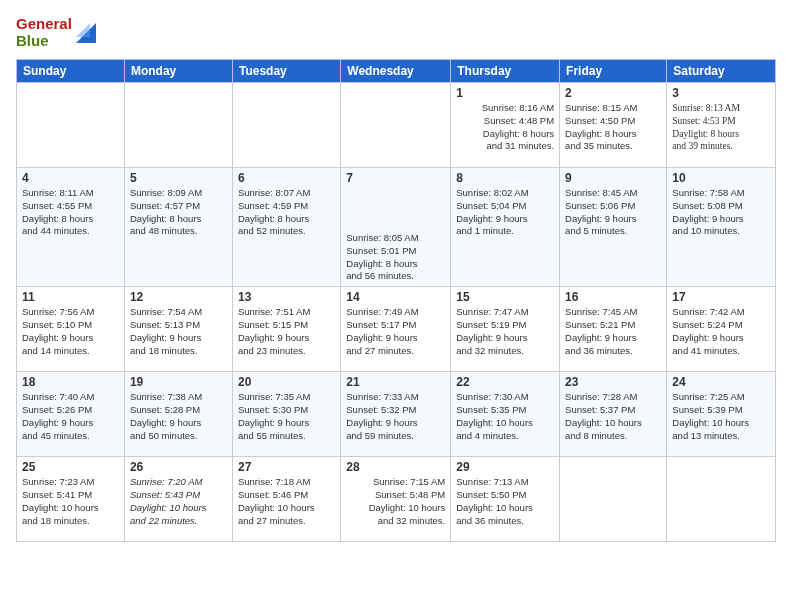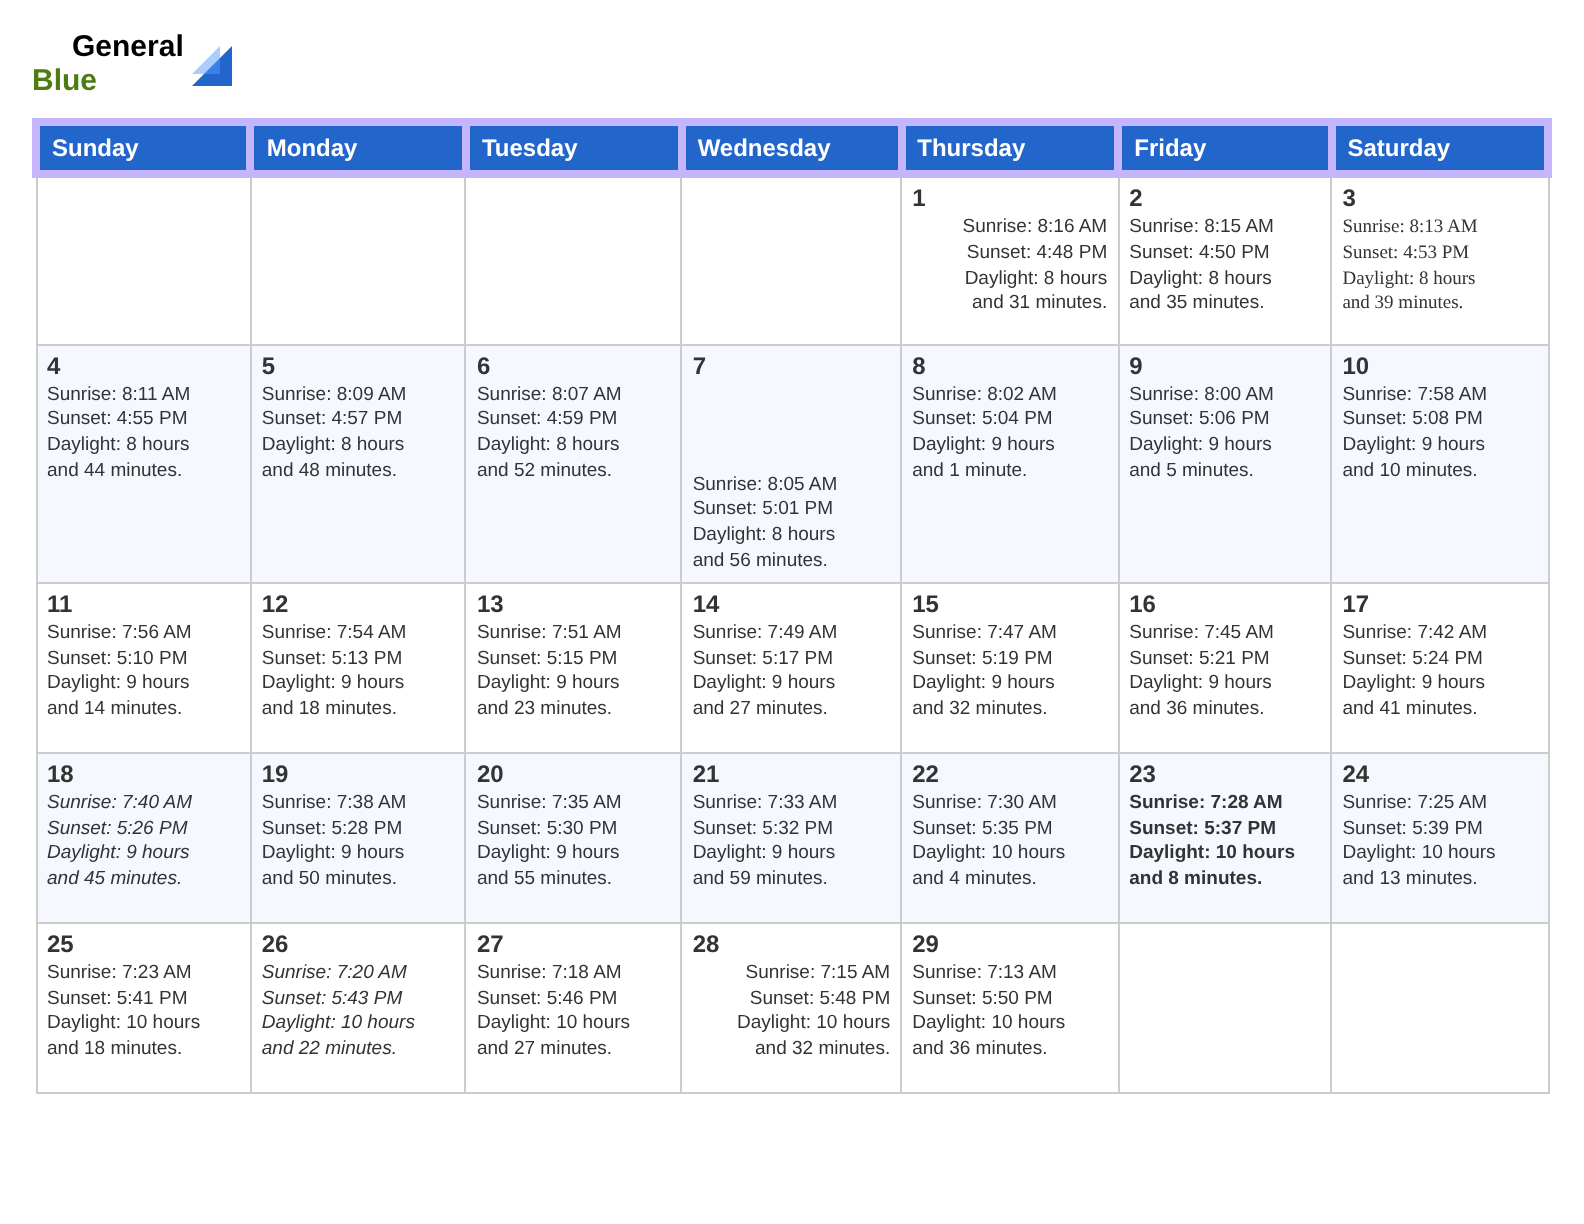--- a/index.html
+++ b/index.html
@@ -42,21 +42,21 @@
     .calendar {
       width: 100%;
       border-collapse: collapse;
     }
     .calendar th {
       background: #2266cc;
       color: #fff;
       text-align: left;
       padding: 4px 6px;
       font-size: 12px;
-      border: 4px solid #c4b5fd;
+      border: 1px solid #c4b5fd;
     }
     .calendar td {
       border: 1px solid #ccc;
       vertical-align: top;
       padding: 3px 5px;
       width: 113px;
       height: 85px;
     }
     .day-num {
       font-size: 12px;
@@ -76,21 +76,21 @@
     tr:nth-child(odd) td { background: #fff; }
     .calendar thead tr th { background: #2266cc; }
   </style>
 </head>
 <body>
 
 <div class="page">
   <div class="header">
     <div class="logo">
     <div style="display:flex;flex-direction:column;line-height:1.1;">
-      <span style="font-size:15px;font-weight:bold;color:#000000;margin-left:20px;">General</span>
+      <span style="font-size:15px;font-weight:bold;color:#b91c1c;">General</span>
       <span style="font-size:15px;font-weight:bold;color:#4d7c0f;">Blue</span>
     </div>
     <svg width="20" height="20" viewBox="0 0 20 20">
       <polygon points="0,20 20,0 20,20" fill="#2266cc"></polygon>
       <polygon points="0,14 14,0 14,14" fill="#5599ff" opacity="0.5"></polygon>
     </svg>
   </div>
     <div class="title-block">
       <h1></h1>
       <h2></h2>
@@ -168,21 +168,21 @@
           </td>
           <td>
             <div class="day-num">8</div>
             <div class="day-info" style="white-space: pre-line;">Sunrise: 8:02 AM
 Sunset: 5:04 PM
 Daylight: 9 hours
 and 1 minute.</div>
           </td>
           <td>
             <div class="day-num">9</div>
-            <div class="day-info" style="white-space: pre-line;">Sunrise: 8:00 AM
+            <div class="day-info" style="white-space: pre-line;">Sunrise: 8:45 AM
 Sunset: 5:06 PM
 Daylight: 9 hours
 and 5 minutes.</div>
           </td>
           <td>
             <div class="day-num">10</div>
             <div class="day-info" style="white-space: pre-line;">Sunrise: 7:58 AM
 Sunset: 5:08 PM
 Daylight: 9 hours
 and 10 minutes.</div>
@@ -235,21 +235,21 @@
             <div class="day-num">17</div>
             <div class="day-info" style="white-space: pre-line;">Sunrise: 7:42 AM
 Sunset: 5:24 PM
 Daylight: 9 hours
 and 41 minutes.</div>
           </td>
         </tr>
         <tr>
           <td>
             <div class="day-num">18</div>
-            <div class="day-info" style="white-space: pre-line; font-style: italic;">Sunrise: 7:40 AM
+            <div class="day-info" style="white-space: pre-line;">Sunrise: 7:40 AM
 Sunset: 5:26 PM
 Daylight: 9 hours
 and 45 minutes.</div>
           </td>
           <td>
             <div class="day-num">19</div>
             <div class="day-info" style="white-space: pre-line;">Sunrise: 7:38 AM
 Sunset: 5:28 PM
 Daylight: 9 hours
 and 50 minutes.</div>
@@ -270,21 +270,21 @@
           </td>
           <td>
             <div class="day-num">22</div>
             <div class="day-info" style="white-space: pre-line;">Sunrise: 7:30 AM
 Sunset: 5:35 PM
 Daylight: 10 hours
 and 4 minutes.</div>
           </td>
           <td>
             <div class="day-num">23</div>
-            <div class="day-info" style="white-space: pre-line; font-weight: bold;">Sunrise: 7:28 AM
+            <div class="day-info" style="white-space: pre-line;">Sunrise: 7:28 AM
 Sunset: 5:37 PM
 Daylight: 10 hours
 and 8 minutes.</div>
           </td>
           <td>
             <div class="day-num">24</div>
             <div class="day-info" style="white-space: pre-line;">Sunrise: 7:25 AM
 Sunset: 5:39 PM
 Daylight: 10 hours
 and 13 minutes.</div>

